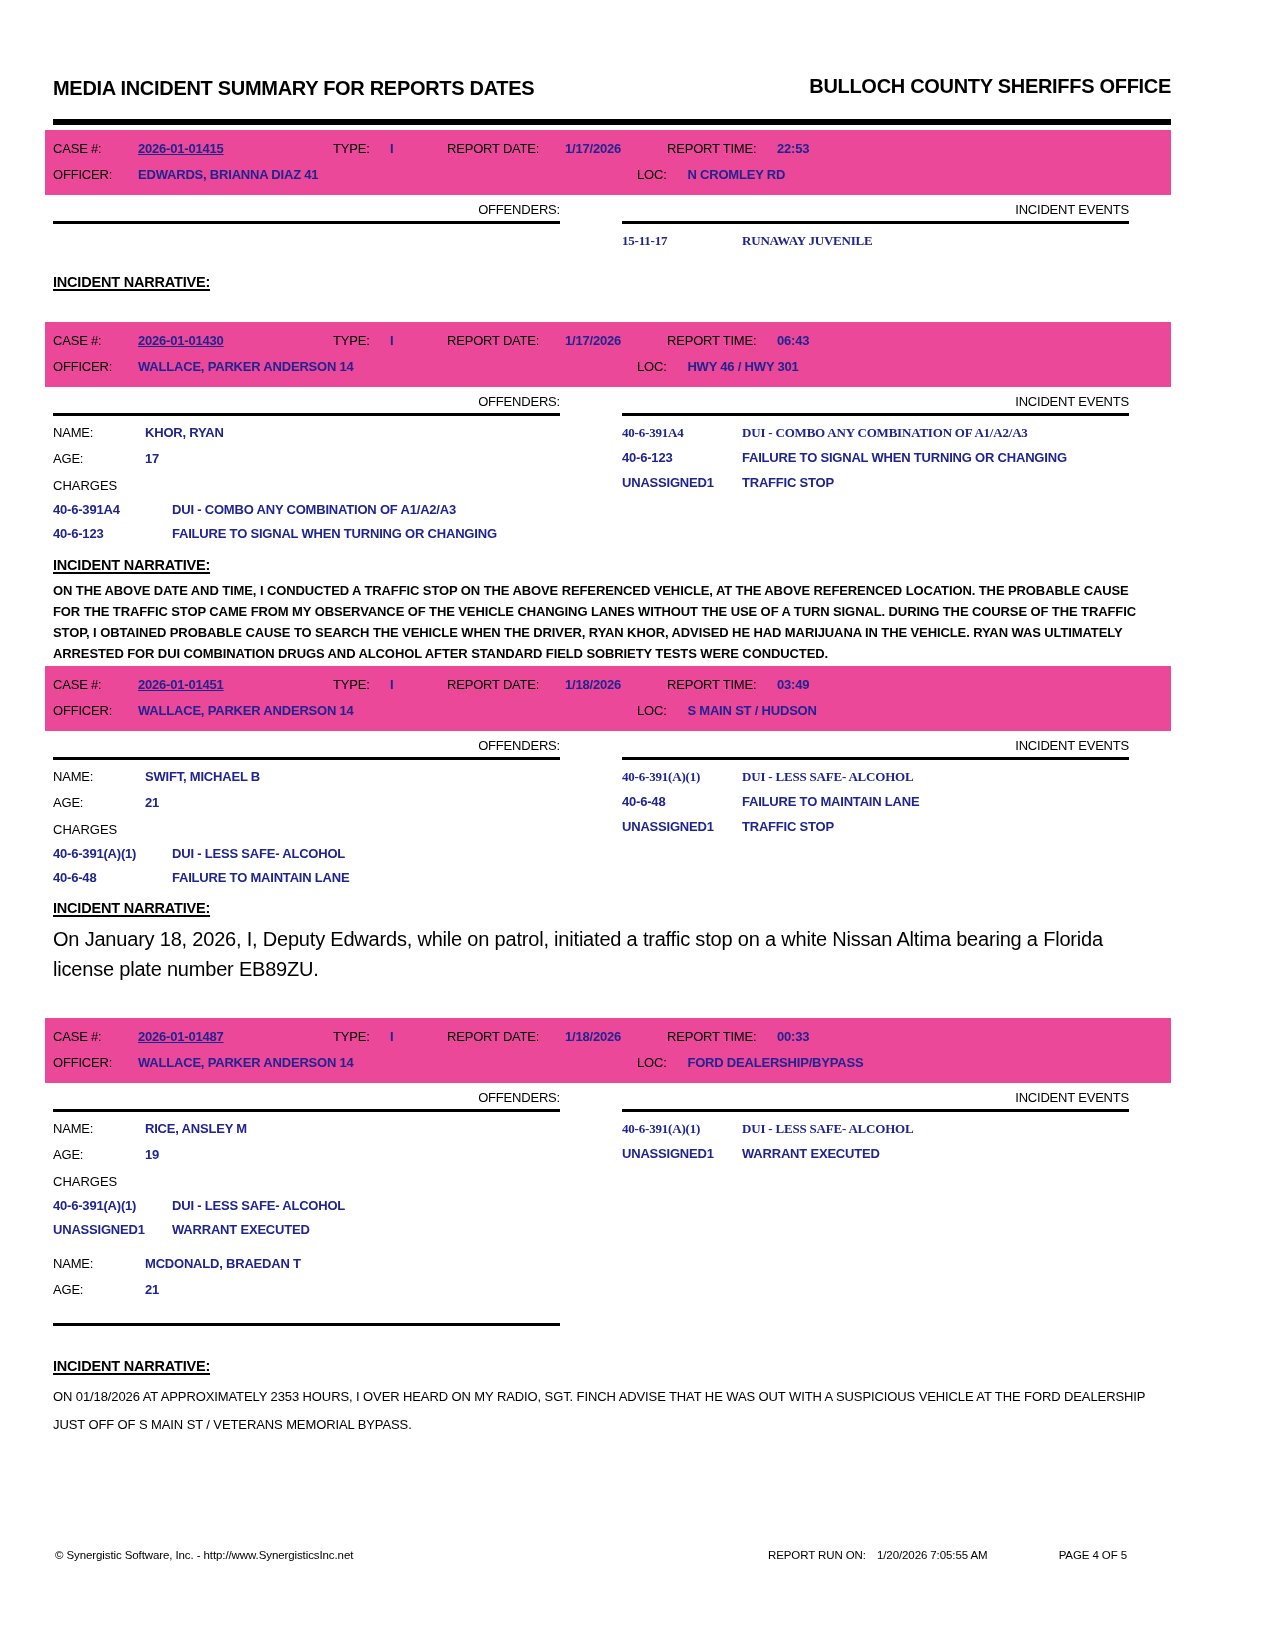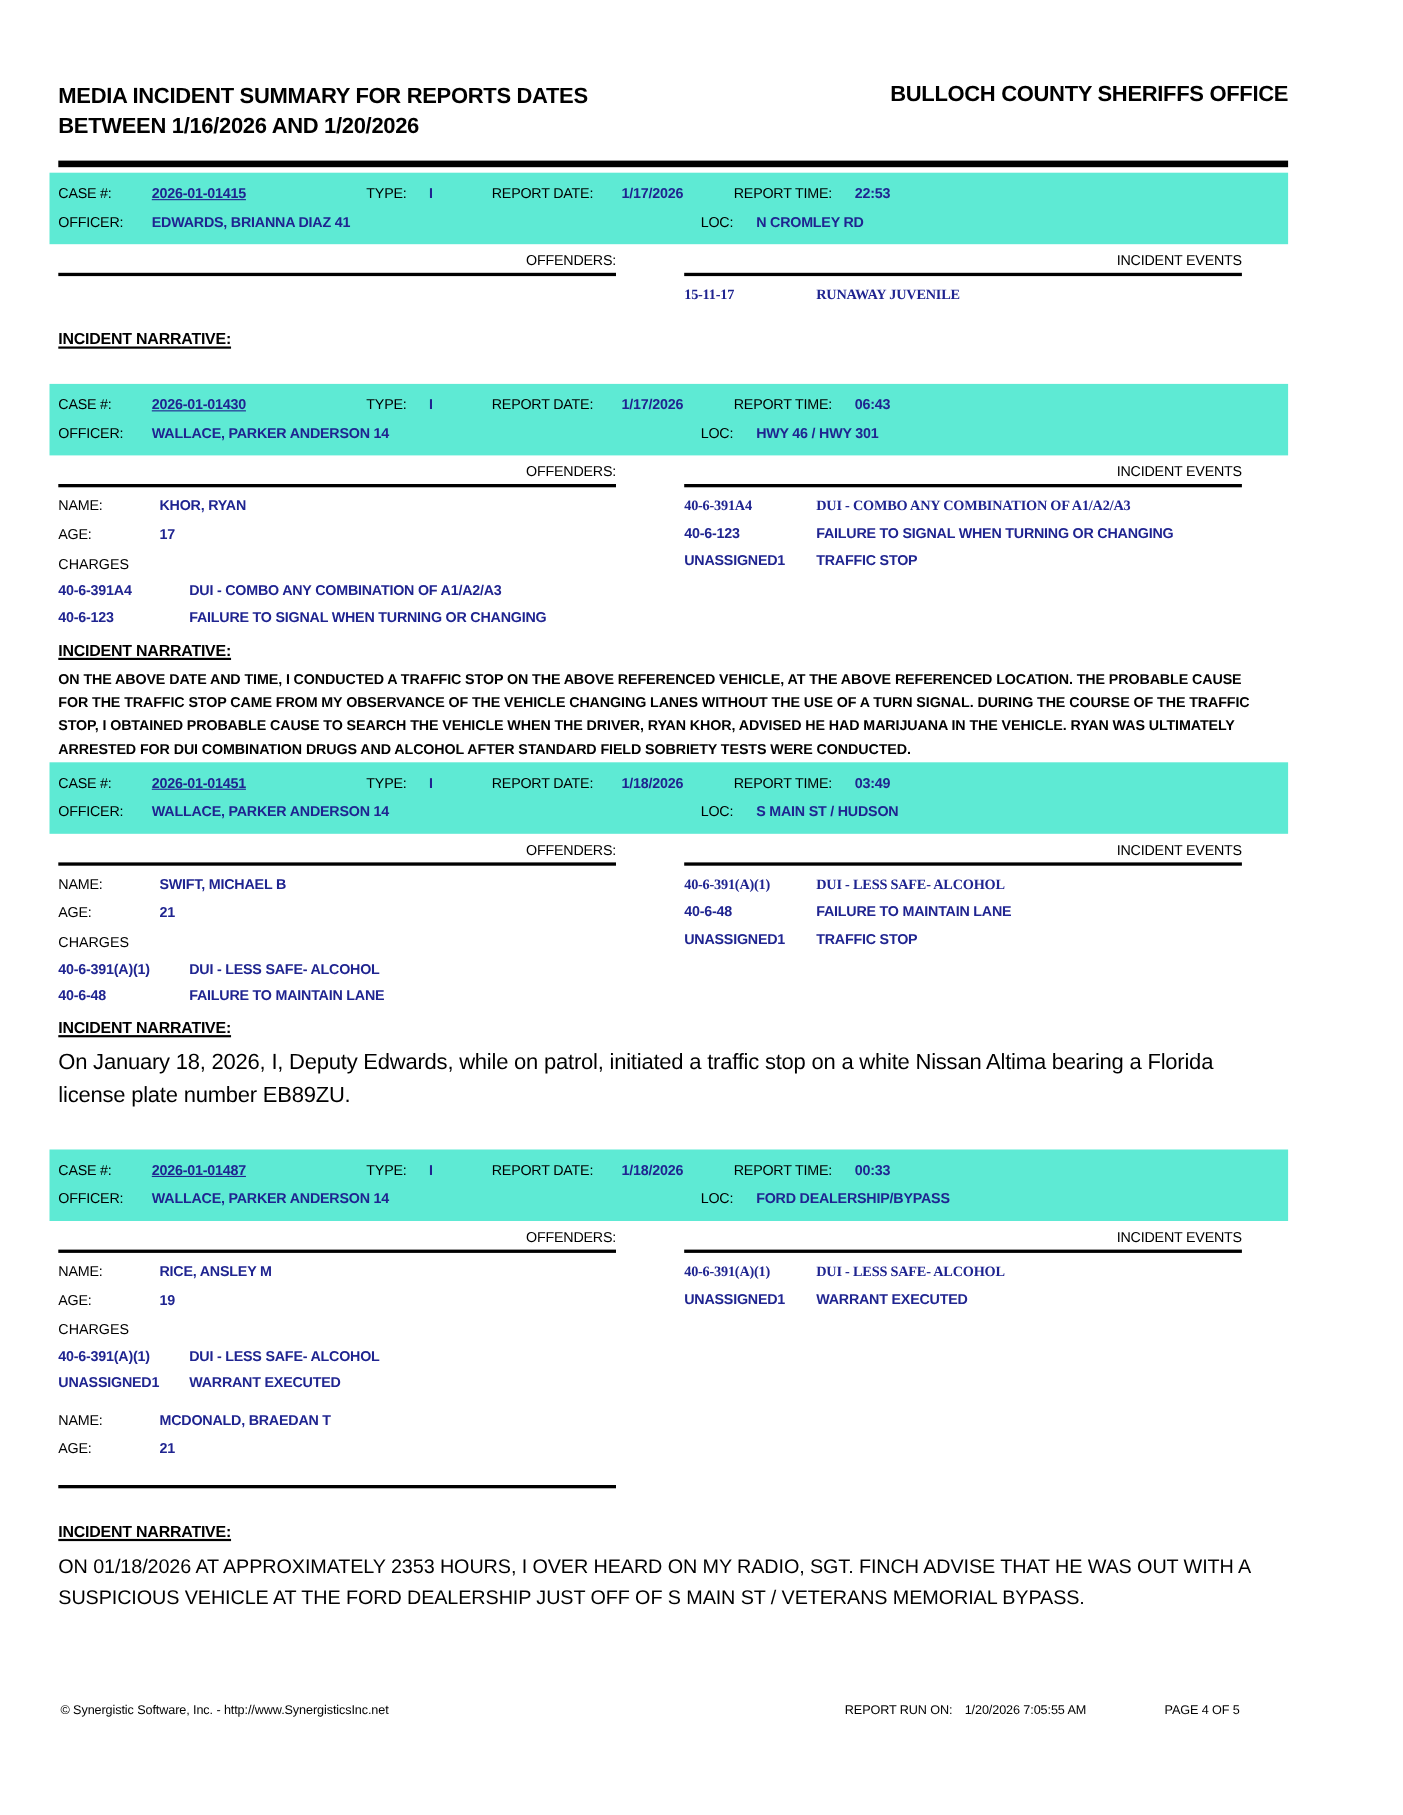--- a/index.html
+++ b/index.html
@@ -10,21 +10,21 @@
   }
   .page { position:absolute; left:53px; top:75px; width:1120px; }
 
   
   .hdr { display:flex; justify-content:space-between; align-items:flex-start; width:1118px; }
   .hdr-left { font-size:20px; font-weight:bold; line-height:27px; letter-spacing:-0.3px; width:640px; }
   .hdr-right { font-size:20px; font-weight:bold; letter-spacing:-0.3px; white-space:nowrap; }
   .top-rule { width:1118px; height:6px; background:#000; margin-top:17px; }
 
   
-  .band { background:#5eead4; margin-left:-8px; width:1126px; padding:12px 0 13px 8px; }
+  .band { background:#ec4899; margin-left:-8px; width:1126px; padding:12px 0 13px 8px; }
   .band .row { display:flex; align-items:baseline; font-size:13px; line-height:14px; letter-spacing:-0.2px; white-space:nowrap; }
   .band .row + .row { margin-top:12px; position:relative; }
   .lbl { color:#000; }
   .val { color:#1f2490; font-weight:bold; }
   a.val { text-decoration:underline; cursor:pointer; }
   .w-caselbl { display:inline-block; width:85px; }
   .w-caseval { display:inline-block; width:195px; }
   .w-typelbl { display:inline-block; width:57px; }
   .w-typeval { display:inline-block; width:57px; }
   .w-rdlbl   { display:inline-block; width:118px; }
@@ -52,21 +52,21 @@
   .offender + .offender { margin-top:20px; }
   .close-rule { width:507px; height:3px; background:#000; margin-top:26px; }
 
   
   .narr-h {
     font-size:14.5px; font-weight:bold; letter-spacing:-0.2px;
     text-decoration:underline; text-decoration-thickness:2px; text-underline-offset:2px;
   }
   .narr-large { margin-top:8px; font-size:20px; line-height:30px; letter-spacing:-0.2px; max-width:1055px; }
   .narr-small-bold { margin-top:7px; font-size:13px; font-weight:bold; line-height:21px; letter-spacing:-0.1px; max-width:1100px; }
-  .narr-small { margin-top:9px; font-size:18px; line-height:28px; letter-spacing:-0.1px; max-width:1110px; }
+  .narr-small { margin-top:9px; font-size:13px; line-height:28px; letter-spacing:-0.1px; max-width:1110px; }
 
   
   .case-a { margin-top:5px; }
   .case-a .narr { margin-top:26px; }
   .case-b { margin-top:32px; }
   .case-b .narr { margin-top:16px; }
   .case-c { margin-top:2px; }
   .case-c .narr { margin-top:15px; }
   .case-d { margin-top:34px; }
   .case-d .narr { margin-top:32px; }
@@ -79,21 +79,20 @@
   .foot-right .gap2 { margin-left:24px;padding-left:44px; }
 </style>
 </head>
 <body>
 
 <div class="page">
 
   <div class="hdr">
     <div class="hdr-left">
       <div>MEDIA INCIDENT SUMMARY FOR REPORTS DATES</div>
-      <div>BETWEEN 1/16/2026 AND 1/20/2026</div>
     </div>
     <div class="hdr-right">BULLOCH COUNTY SHERIFFS OFFICE</div>
   </div>
   <div class="top-rule"></div>
 
   <section class="case case-a">
     <div class="band">
       <div class="row">
         <span class="lbl w-caselbl">CASE #:</span>
         <span class="w-caseval"><a class="val">2026-01-01415</a></span>

